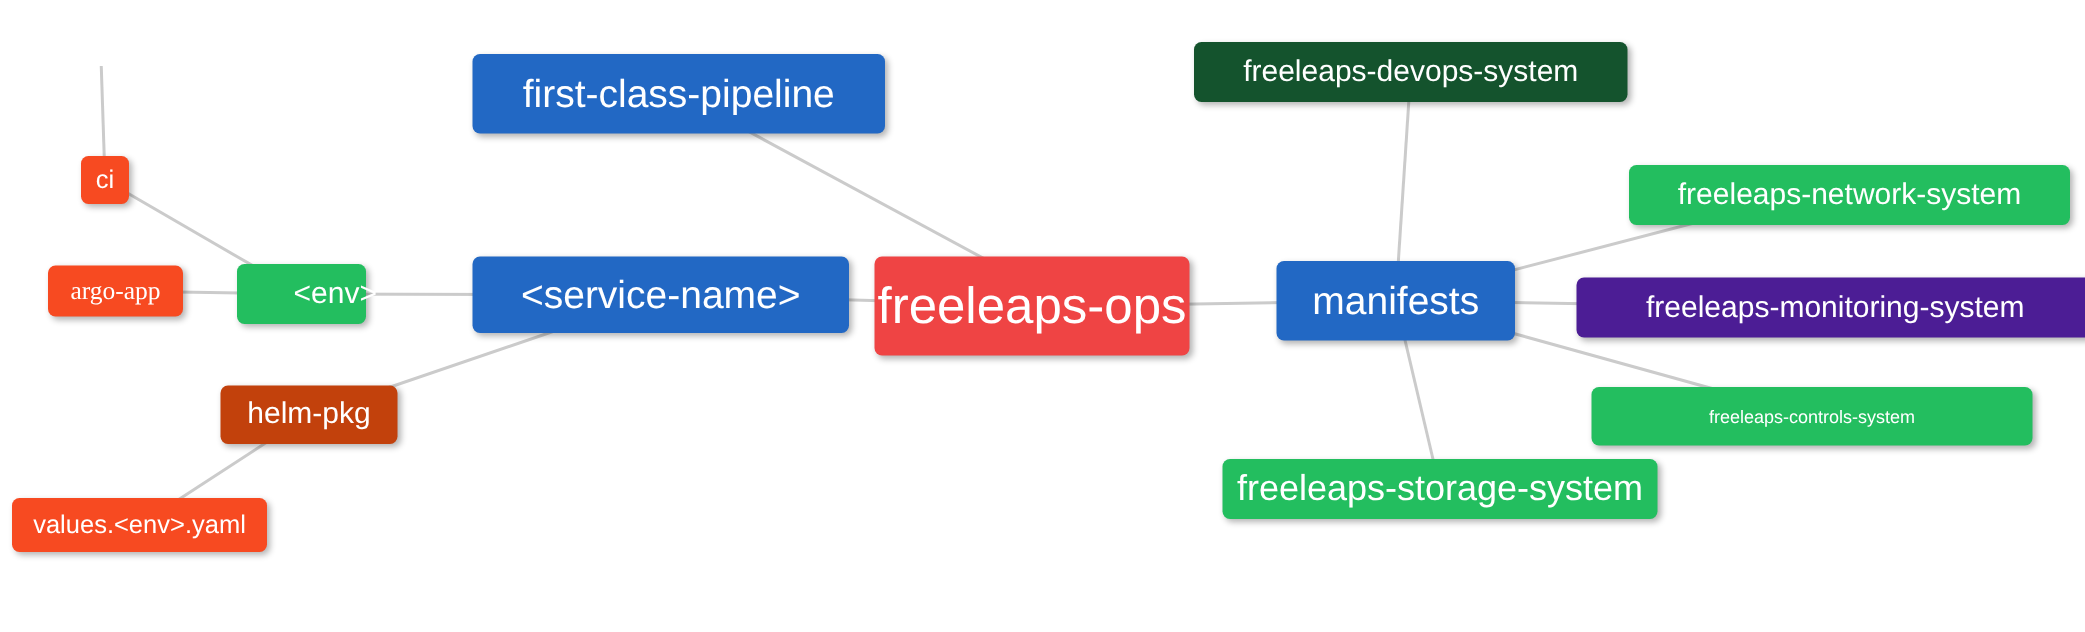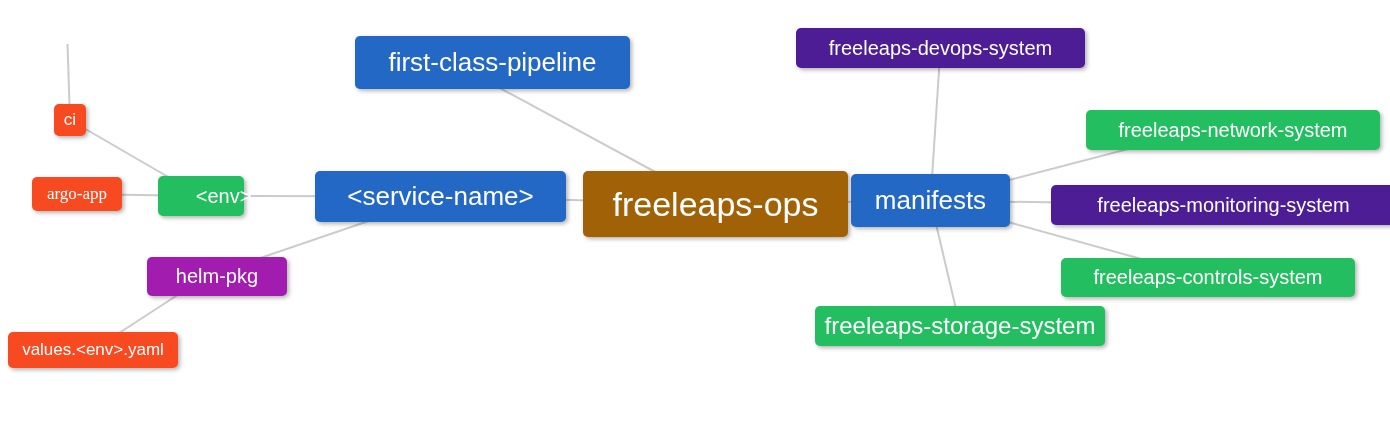--- a/index.html
+++ b/index.html
@@ -54,24 +54,24 @@
       <line x1="930.5" y1="200.5" x2="940.5" y2="48" stroke="#cbcbcb" stroke-width="2"></line>
       <line x1="930.5" y1="200.5" x2="1201" y2="130" stroke="#cbcbcb" stroke-width="2"></line>
       <line x1="930.5" y1="200.5" x2="1211" y2="205" stroke="#cbcbcb" stroke-width="2"></line>
       <line x1="930.5" y1="200.5" x2="1208" y2="277.5" stroke="#cbcbcb" stroke-width="2"></line>
       <line x1="930.5" y1="200.5" x2="960" y2="326" stroke="#cbcbcb" stroke-width="2"></line>
     </svg>
 
     <div class="node" style="left: 54px; top: 104px; width: 32px; height: 32px; font-size: 17px; background: rgb(247, 74, 33);">ci</div>
     <div class="node" style="left: 32px; top: 177px; width: 90px; height: 34px; font-size: 17px; background: rgb(247, 74, 33); font-family: Liberation Serif, serif;">argo-app</div>
     <div class="node" style="left: 158px; top: 176px; width: 86px; height: 40px; font-size: 20px; background: rgb(35, 190, 95); padding-left: 45px;">&lt;env&gt;</div>
-    <div class="node" style="left: 147px; top: 257px; width: 140px; height: 39px; font-size: 20px; background: #a21caf;">helm-pkg</div>
+    <div class="node" style="left: 147px; top: 257px; width: 118px; height: 39px; font-size: 20px; background: #c2410c;">helm-pkg</div>
     <div class="node" style="left: 8px; top: 332px; width: 170px; height: 36px; font-size: 17px; background: rgb(247, 74, 33);">values.&lt;env&gt;.yaml</div>
-    <div class="node" style="left: 315px; top: 36px; width: 275px; height: 53px; font-size: 26px; background: rgb(34, 104, 196); margin-left: 40px;">first-class-pipeline</div>
+    <div class="node" style="left: 315px; top: 36px; width: 275px; height: 53px; font-size: 26px; background: rgb(34, 104, 196);">first-class-pipeline</div>
     <div class="node" style="left: 315px; top: 171px; width: 251px; height: 51px; font-size: 26px; background: rgb(34, 104, 196);">&lt;service-name&gt;</div>
-    <div class="node" style="left: 583px; top: 171px; width: 265px; height: 66px; font-size: 34px; background: #a16207;">freeleaps-ops</div>
+    <div class="node" style="left: 583px; top: 171px; width: 210px; height: 66px; font-size: 34px; background: #ef4444;">freeleaps-ops</div>
     <div class="node" style="left: 851px; top: 174px; width: 159px; height: 53px; font-size: 26px; background: rgb(34, 104, 196); text-align: right;">manifests</div>
-    <div class="node" style="left: 796px; top: 28px; width: 289px; height: 40px; font-size: 20px; background: #4c1d95;">freeleaps-devops-system</div>
+    <div class="node" style="left: 796px; top: 28px; width: 289px; height: 40px; font-size: 20px; background: #14532d;">freeleaps-devops-system</div>
     <div class="node" style="left: 1054px; top: 110px; width: 294px; height: 40px; font-size: 20px; background: rgb(35, 190, 95); margin-left: 32px;">freeleaps-network-system</div>
     <div class="node" style="left: 1051px; top: 185px; width: 345px; height: 40px; font-size: 20px; background: #4c1d95;">freeleaps-monitoring-system</div>
-    <div class="node" style="left: 1061px; top: 258px; width: 294px; height: 39px; font-size: 20px; background: rgb(35, 190, 95);">freeleaps-controls-system</div>
+    <div class="node" style="left: 1061px; top: 258px; width: 294px; height: 39px; font-size: 12px; background: rgb(35, 190, 95);">freeleaps-controls-system</div>
     <div class="node" style="left: 815px; top: 306px; width: 290px; height: 40px; font-size: 24px; background: rgb(35, 190, 95);">freeleaps-storage-system</div>
   </div>
 
 </body></html>

